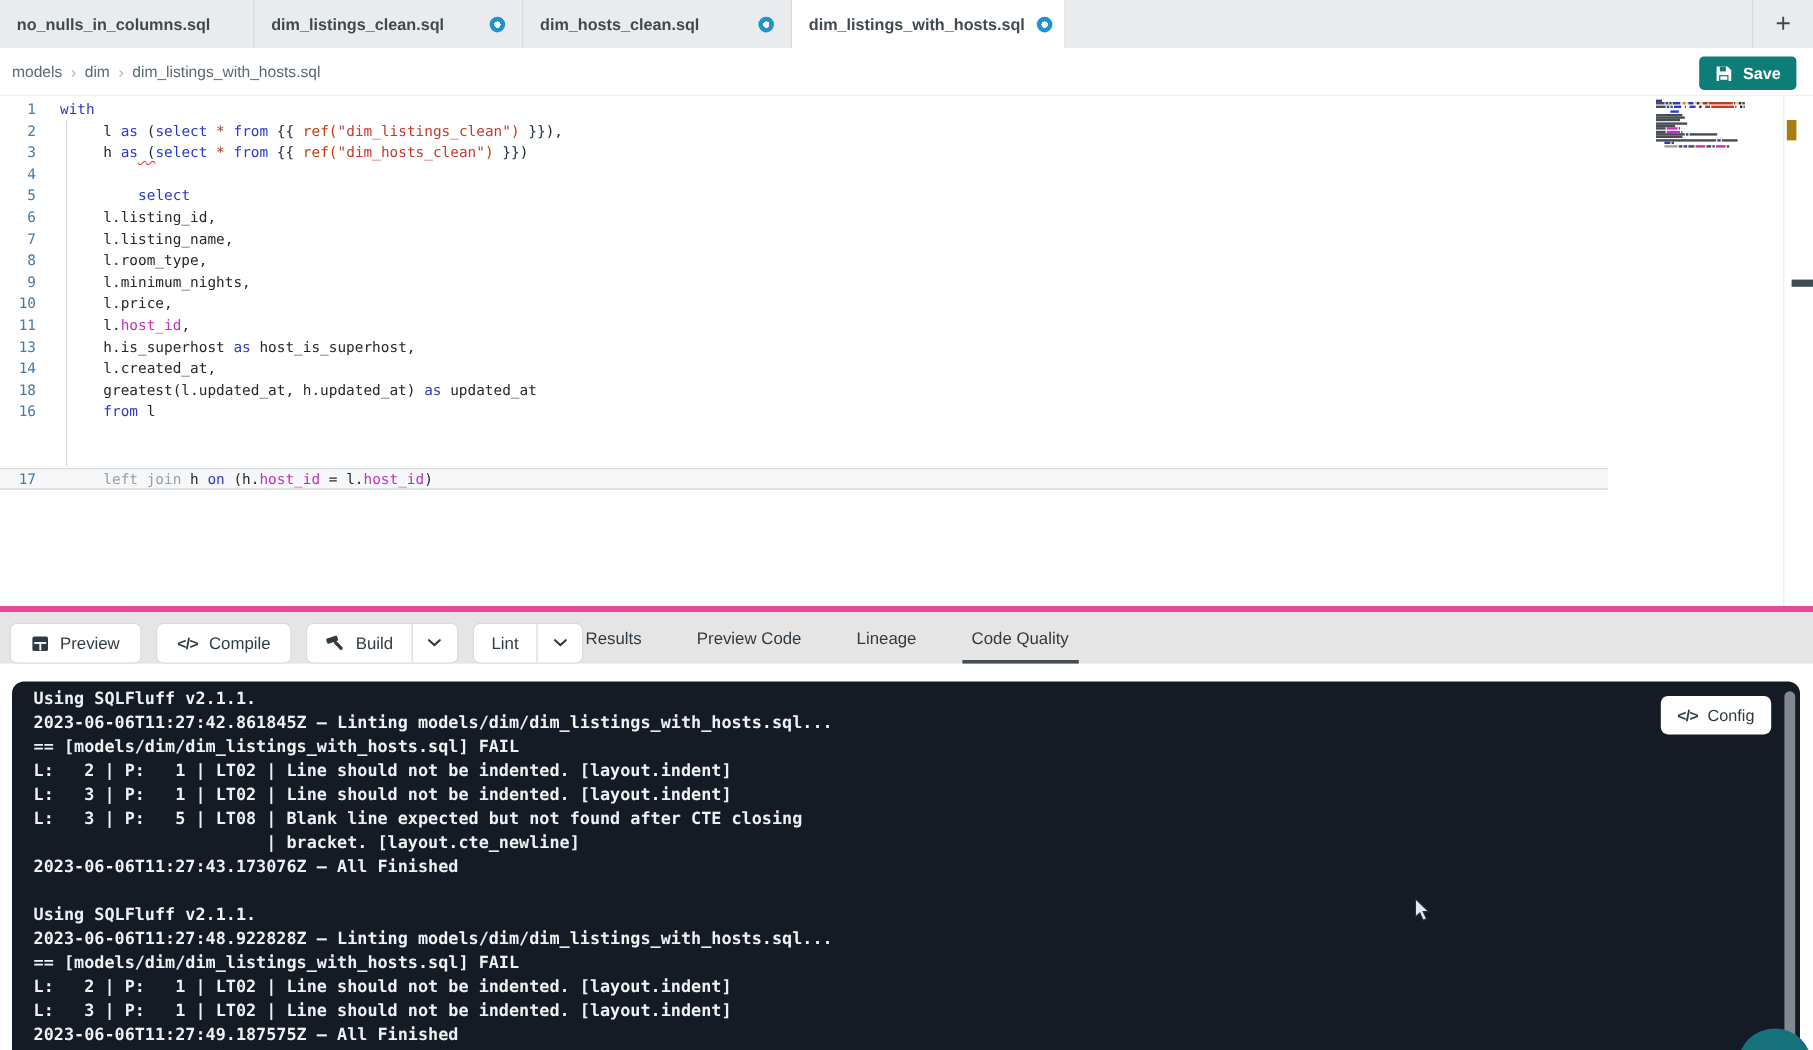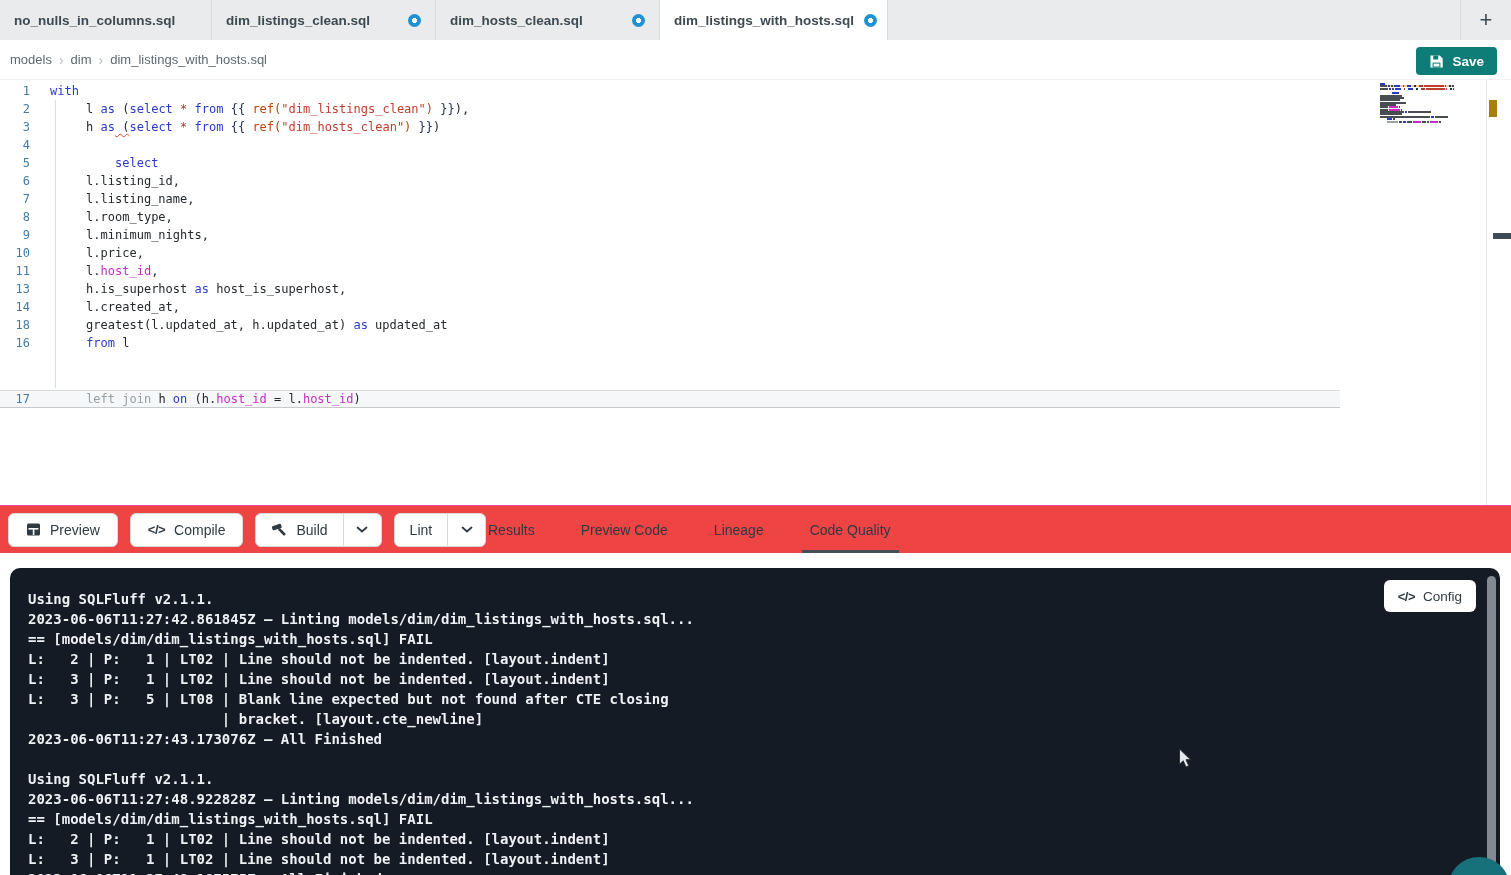--- a/index.html
+++ b/index.html
@@ -53,39 +53,39 @@
 
   .minimap { position:absolute; left:1380px; top:3px; width:74px; }
   .mm-row { height:2px; margin-bottom:0.35px; display:flex; gap:1px; }
   .mm-row.hl { background:#ecd2a2; }
   .mm-seg { height:2px; }
   .ruler-line { position:absolute; left:1486px; top:0; height:425px; border-left:1px solid #e8eaec; }
   .ruler-orange { position:absolute; left:1489px; top:20px; width:8px; height:17px; background:#a87e0e; }
   .ruler-dark { position:absolute; left:1493px; top:153px; width:18px; height:6px; background:#3f4c55; }
 
   
-  .toolbar { height:48px; border-top:1px solid #ec4899; display:flex; align-items:center; padding-left:8px; gap:12px; position:relative; background:#ef4444; }
+  .toolbar { height:48px; border-top:5px solid #ec4899; display:flex; align-items:flex-end; padding-left:8px; gap:12px; position:relative; background:#e5e5e5; }
   .btn, .btn-group { font-family:"Liberation Sans", sans-serif; }
   .btn {
     height:34px; background:#fff; border:1px solid #d6dadd; border-radius:6px;
     display:flex; align-items:center; gap:9px; padding:0 17px; font-size:14px; color:#2f3a42; cursor:pointer;
   }
   .btn-group { display:flex; height:34px; border:1px solid #d6dadd; border-radius:6px; overflow:hidden; background:#fff; }
   .btn-main { border:none; background:transparent; display:flex; align-items:center; gap:9px; padding:0 15px; font-size:14px; color:#2f3a42; cursor:pointer; font-family:inherit; }
   .btn-caret { border:none; background:transparent; border-left:1px solid #d6dadd; width:38px; display:flex; align-items:center; justify-content:center; cursor:pointer; }
   .code-glyph { font-weight:700; font-size:13px; letter-spacing:-0.5px; color:#2f3a42; }
 
   .panel-tabs { position:absolute; left:488px; top:0; height:100%; display:flex; gap:46px; align-items:stretch; }
   .panel-tab { display:flex; align-items:center; font-size:14px; color:#2f3a42; cursor:pointer; position:relative; }
   .panel-tab.active::after { content:""; position:absolute; left:-8px; right:-8px; bottom:0; height:3px; background:#454e57; }
 
   
   .terminal {
     position:absolute; left:10px; top:568px; width:1490px; height:307px;
-    background:#151b24; border-radius:10px 10px 0 0; padding:21px 0 0 18px;
+    background:#151b24; border-radius:10px 10px 0 0; padding:5px 0 0 18px;
     color:#eef1f4; font-family:"DejaVu Sans Mono", monospace; font-size:14px; font-weight:700; line-height:20px;
   }
   .term-line { white-space:pre; height:20px; }
   .config-btn {
     position:absolute; top:12px; right:24px; height:32px; padding:0 14px;
     background:#fff; border:none; border-radius:6px; display:flex; align-items:center; gap:8px;
     font-size:13.5px; color:#2f3a42; cursor:pointer; font-family:"Liberation Sans", sans-serif; font-weight:400;
   }
   .term-scrollbar { position:absolute; top:8px; right:4px; width:9px; height:294px; background:#8e969c; border-radius:5px; opacity:.9; }
 

